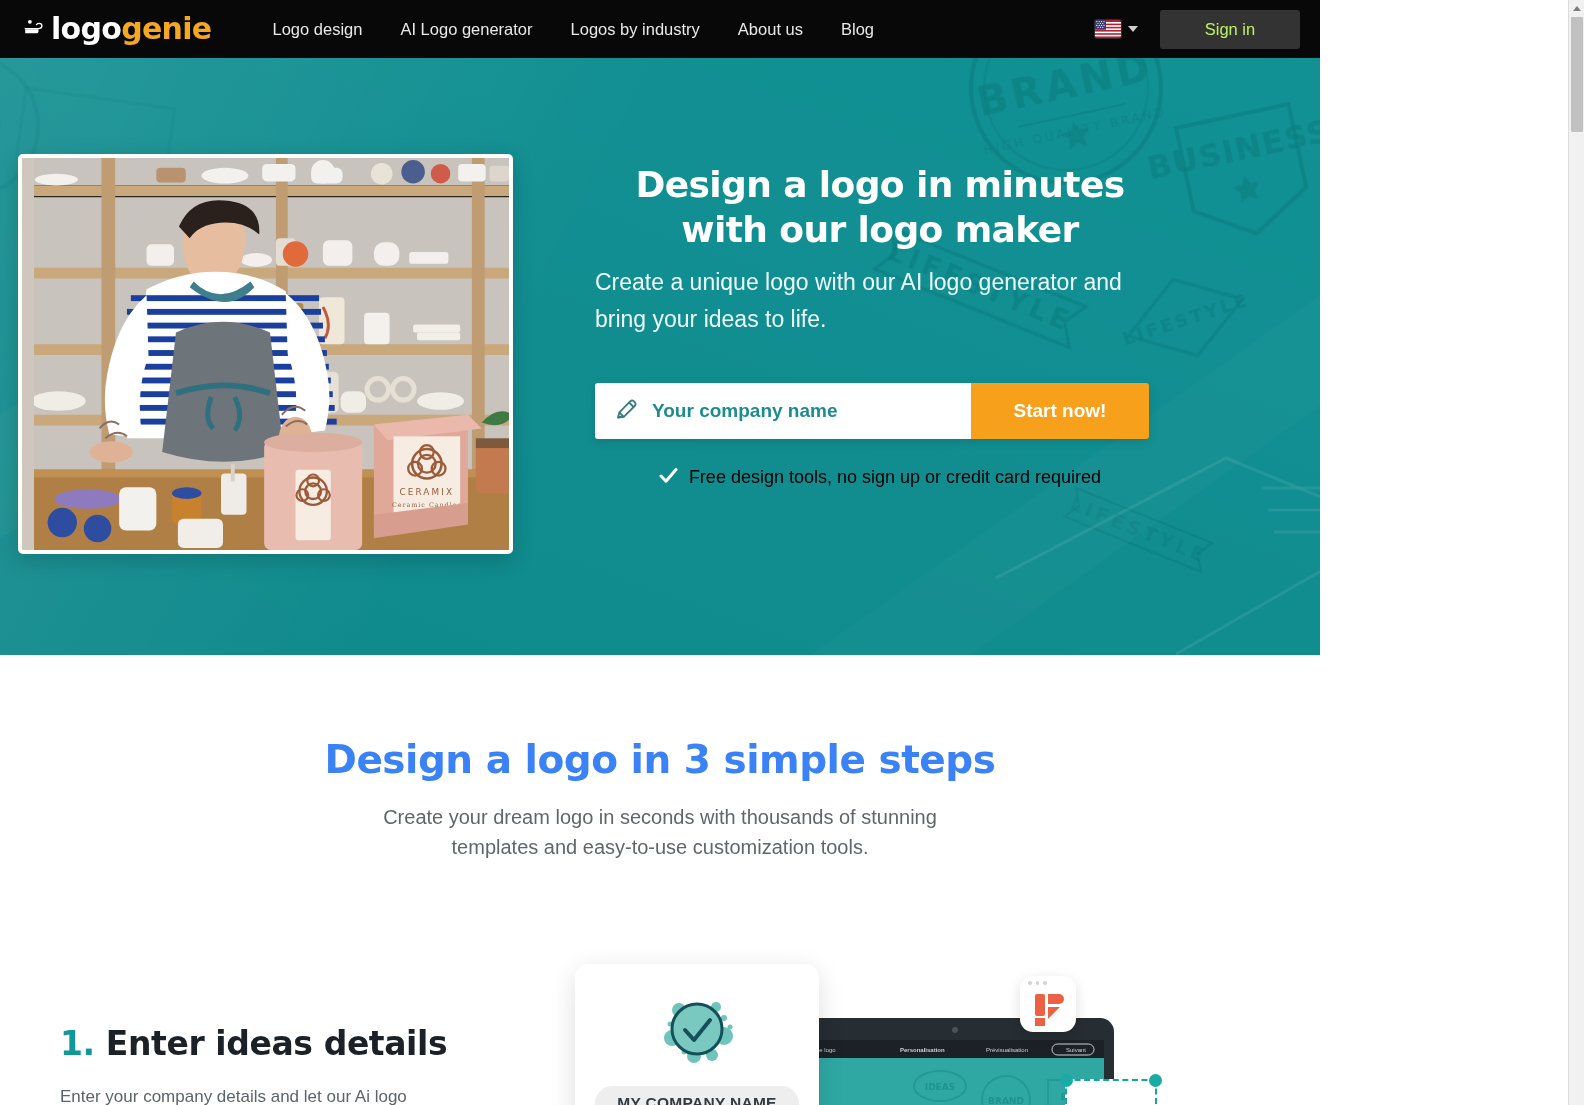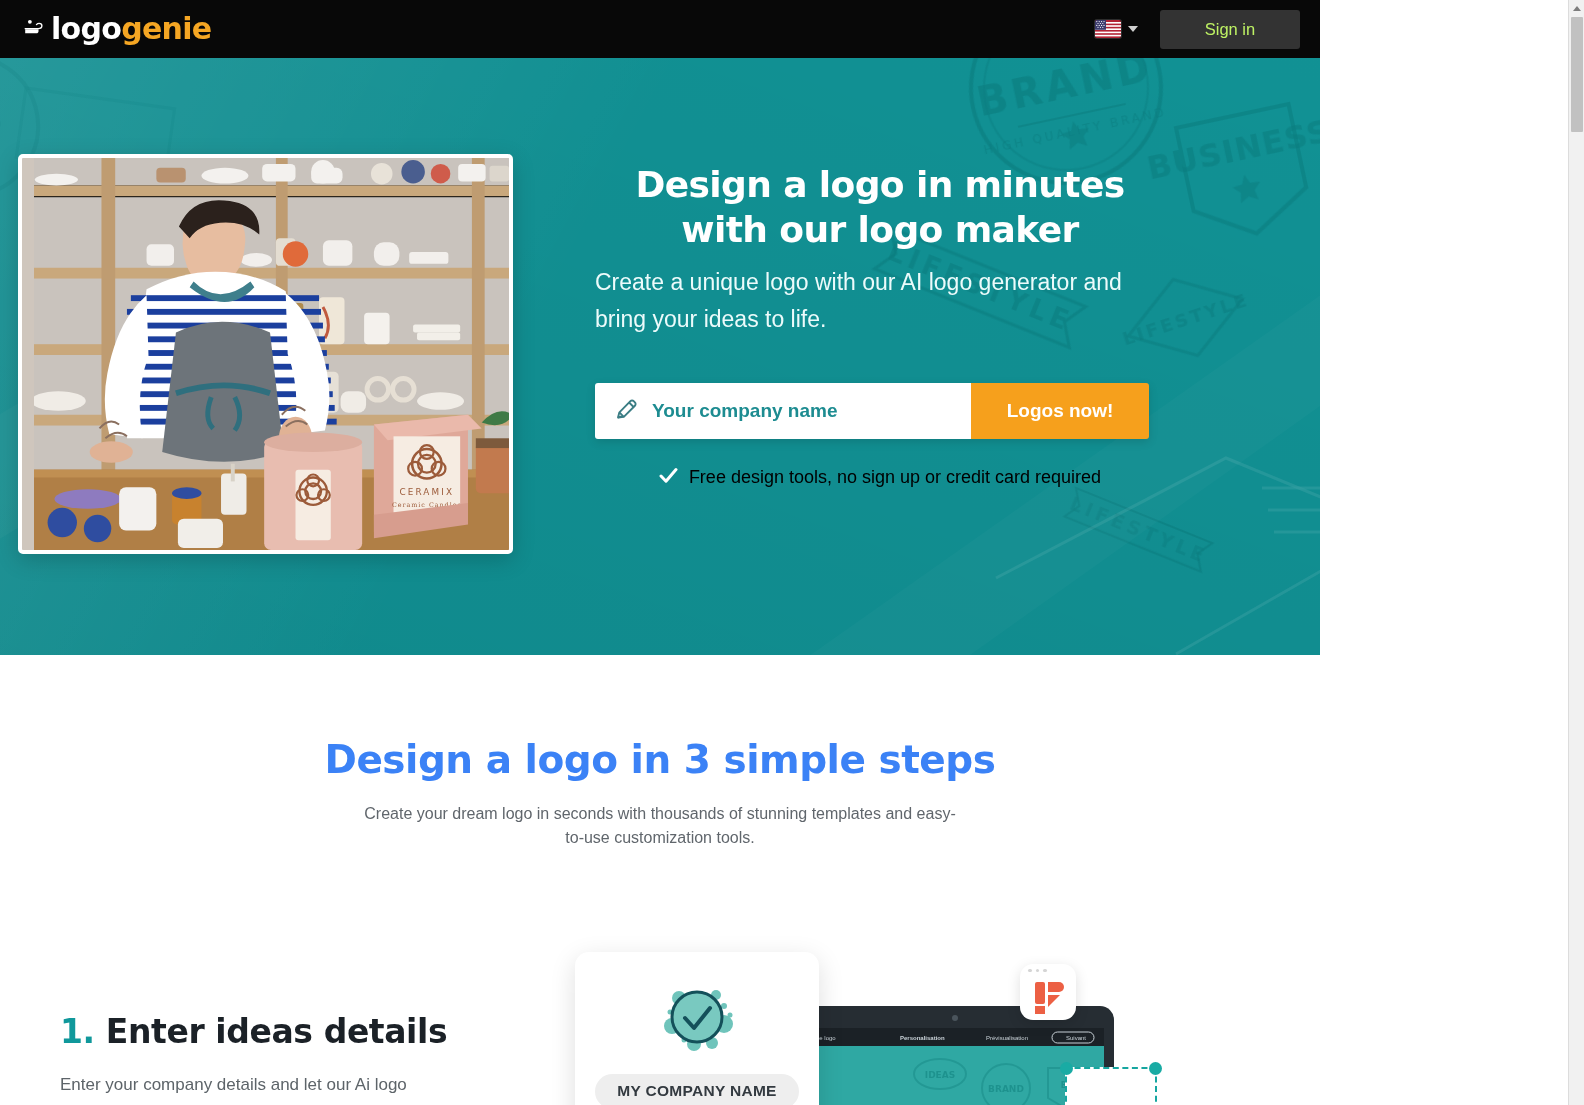--- a/index.html
+++ b/index.html
@@ -220,21 +220,21 @@
   #steps-title {
     font-size: 39px;
     font-weight: bold;
     color: #3b82f6;
     letter-spacing: -0.5px;
     font-family: "DejaVu Sans", sans-serif;
   }
   #steps-sub {
     margin: 20px auto 0;
     width: 600px;
-    font-size: 16px;
+    font-size: 20px;
     line-height: 1.52;
     color: #60666c;
   }
 
   #step1 {
     margin-top: 93px;
     width: 1200px;
     margin-left: auto; margin-right: auto;
     display: flex;
     align-items: flex-start;
@@ -377,20 +377,27 @@
           <path d="M3.5 16.5h13c.8 0 1.5-.8 1.5-1.7v-2.6H3.5v4.3z" fill="#ffffff"></path>
           <path d="M3.5 11.6h14.2c2.2 0 4-1.3 4-3.1 0-1.6-1.4-2.6-3-2.6-1.2 0-2.2.5-2.9 1.3" fill="none" stroke="#ffffff" stroke-width="1.5" stroke-linecap="round"></path>
           <circle cx="8.6" cy="4.2" r="2.1" fill="#ffffff"></circle>
         </svg>
       </span>
       <span class="logo-text">
         <span class="logo-white">logo</span><span class="logo-orange">genie</span>
       </span>
     </a>
 
+    <nav id="nav">
+      <a class="nav-link">Logo design</a>
+      <a class="nav-link">AI Logo generator</a>
+      <a class="nav-link">Logos by industry</a>
+      <a class="nav-link">About us</a>
+      <a class="nav-link">Blog</a>
+    </nav>
 
     <div id="header-right">
       <div id="lang-select">
         <span>
           <svg class="flag" viewBox="0 0 26 18" aria-hidden="true">
             <rect width="26" height="18" fill="#b22234"></rect>
             <rect y="2" width="26" height="1.6" fill="#ffffff"></rect>
             <rect y="5.2" width="26" height="1.6" fill="#ffffff"></rect>
             <rect y="8.4" width="26" height="1.6" fill="#ffffff"></rect>
             <rect y="11.6" width="26" height="1.6" fill="#ffffff"></rect>
@@ -638,21 +645,21 @@
             <span>
               <svg class="pencil-icon" viewBox="0 0 26 26" aria-hidden="true">
                 <path d="M5 21.5 l1.4-5.2 L17.4 5.2 a2.3 2.3 0 0 1 3.3 0 l1.2 1.2 a2.3 2.3 0 0 1 0 3.3 L10.8 20.8z" fill="none" stroke="#3b7d84" stroke-width="1.9" stroke-linejoin="round"></path>
                 <path d="M16.1 6.5 l4.5 4.5" stroke="#3b7d84" stroke-width="1.9"></path>
                 <path d="M6.4 16.3 l4.4 4.5" stroke="#3b7d84" stroke-width="1.9"></path>
                 <path d="M5 21.5 l3.6-1.1" stroke="#3b7d84" stroke-width="1.9"></path>
               </svg>
             </span>
             <input id="cta-input" type="text" placeholder="Your company name" style="">
           </div>
-          <button id="cta-button">Logos now!</button>
+          <button id="cta-button">Start now!</button>
         </div>
 
         <div id="cta-note">
           <span>
             <svg class="check-icon" viewBox="0 0 19 19" aria-hidden="true">
               <path d="M2 10 L7 15.2 L17 3.6" fill="none" stroke="#ffffff" stroke-width="3" stroke-linecap="round" stroke-linejoin="round"></path>
             </svg>
           </span>
           <span>Free design tools, no sign up or credit card required</span>
         </div>

